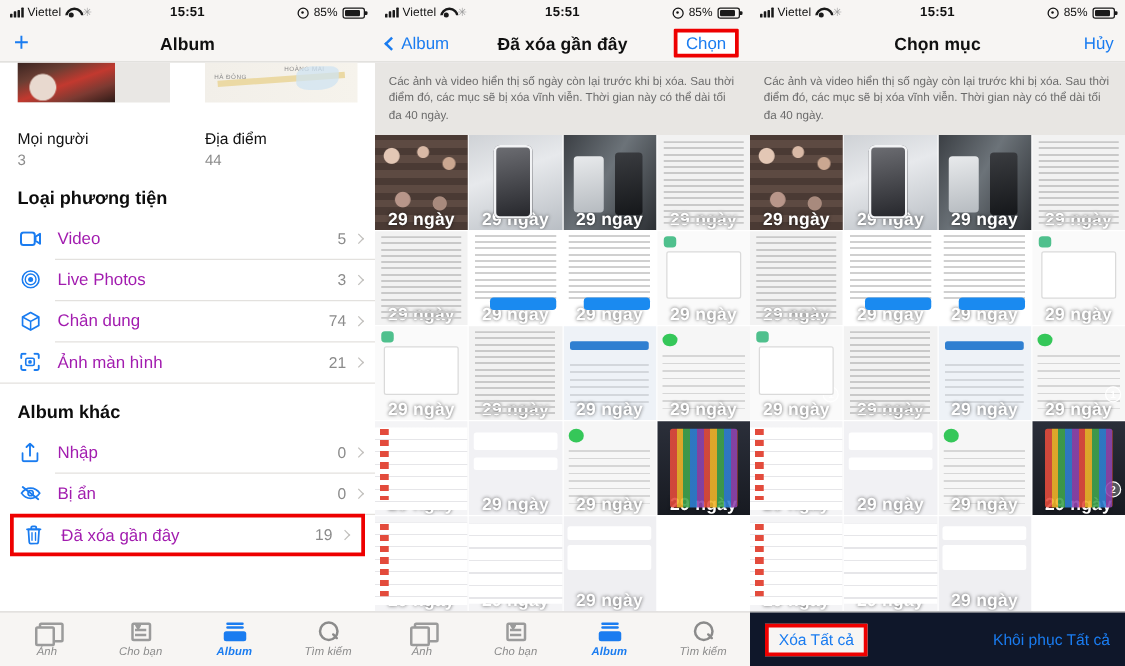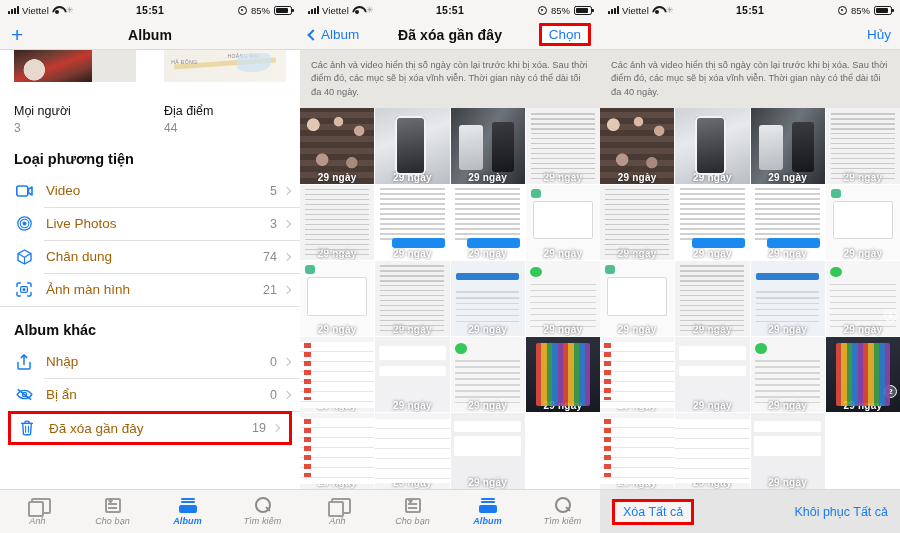--- a/index.html
+++ b/index.html
@@ -89,35 +89,35 @@
   .section-head { font-size:14.5px; font-weight:700; color:#0d0d0d;
                   padding:16px 14px 7px 14px; }
   .rows { }
   .row { display:flex; align-items:center; height:33px; padding:0 10px 0 14px;
          position:relative; }
   .row::after { content:""; position:absolute; left:44px; right:0; bottom:0;
          height:.5px; background:#e3e1de; }
   .row:last-child::after { left:0; }
   .row-icon { width:20px; height:20px; margin-right:12px; flex:0 0 20px;
               display:flex; align-items:center; justify-content:center; color:#1a7cf0; }
-  .row-label { font-size:13.5px; color:#a16207; flex:1 1 auto; }
+  .row-label { font-size:13.5px; color:#a21caf; flex:1 1 auto; }
   .row-count { font-size:12.5px; color:#8b8b8b; margin-right:7px; }
   .chev { width:6px;height:6px;border-top:1.6px solid #c2c0bd;border-right:1.6px solid #c2c0bd;
           transform:rotate(45deg); }
   .row.boxed { border:3px solid #ee0000; margin:0 8px; padding-left:6px; height:34px; }
   .row.boxed::after{ display:none; }
 
   
   .notice { background:#e8e6e3; color:#6a6a6a; font-size:9.3px; line-height:1.45;
             padding:9px 11px 9px 11px; }
   .grid { display:grid; grid-template-columns:repeat(4,1fr); gap:1px;
           background:#ffffff; padding:0 0 0 0; }
   .cell { position:relative; aspect-ratio: 73/74; overflow:hidden; background:#d9d9d9; }
   .cell .days { position:absolute; left:0; right:0; bottom:1px; text-align:center;
-    font-size:10px; color:#ffffff; font-weight:600;
+    font-size:14px; color:#ffffff; font-weight:600;
     text-shadow:0 0 3px rgba(0,0,0,.65); letter-spacing:.2px; }
   .cell.empty { background:#fff; }
   .sel-badge { position:absolute; right:3px; bottom:14px; width:13px; height:13px;
     border-radius:50%; border:1.3px solid #fff; background:rgba(255,255,255,.25);
     color:#fff; font-size:8px; display:flex; align-items:center; justify-content:center;
     font-weight:600; }
 
   
   .t-meeting { background:
     repeating-linear-gradient(0deg,#4a3a34 0 6px,#5d4a42 6px 12px),
@@ -209,21 +209,21 @@
     background:#1a7cf0;border-radius:1px;box-shadow:0 3px 0 #1a7cf0;}
   .ic-album::after{content:"";position:absolute;left:0;top:7px;width:18px;height:8px;
     background:#1a7cf0;border-radius:2px;}
   .ic-search { width:16px;height:16px;position:relative; }
   .ic-search::before{content:"";position:absolute;left:0;top:0;width:12px;height:12px;
     border:2px solid #8b8b8b;border-radius:50%;}
   .ic-search::after{content:"";position:absolute;left:10px;top:11px;width:6px;height:2px;
     background:#8b8b8b;transform:rotate(45deg);border-radius:1px;}
 
   
-  .actionbar { height:44px; flex:0 0 44px; background:#e5e5e5;
+  .actionbar { height:44px; flex:0 0 44px; background:#0f172a;
     border-top:.5px solid #dcdad7; display:flex; align-items:center;
     justify-content:space-between; padding:0 12px; }
   .action-btn { font-size:12.5px; color:#1a7cf0; }
   .action-btn.boxed { border:3px solid #ee0000; padding:3px 8px; background:#f7f5f3; }
 
   
   svg { display:block; }
 </style>
 </head>
 <body>
@@ -536,20 +536,21 @@
       <div class="sb-right">
         <span class="loc-icon"></span>
         <span class="batt-pct">85%</span>
         <span class="batt">
             <span></span>
           </span>
       </div>
     </div>
 
     <div class="navbar">
+      <div class="nav-title">Chọn mục</div>
       <div class="nav-right">
         <span>Hủy</span>
       </div>
     </div>
 
     <div class="scroll">
       <div class="notice">Các ảnh và video hiển thị số ngày còn lại trước khi bị xóa. Sau thời điểm đó, các mục sẽ bị xóa vĩnh viễn. Thời gian này có thể dài tối đa 40 ngày.</div>
       <div class="grid" id="grid-sel">
           <div class="cell t-meeting">
             <span class="days">29 ngày</span>

